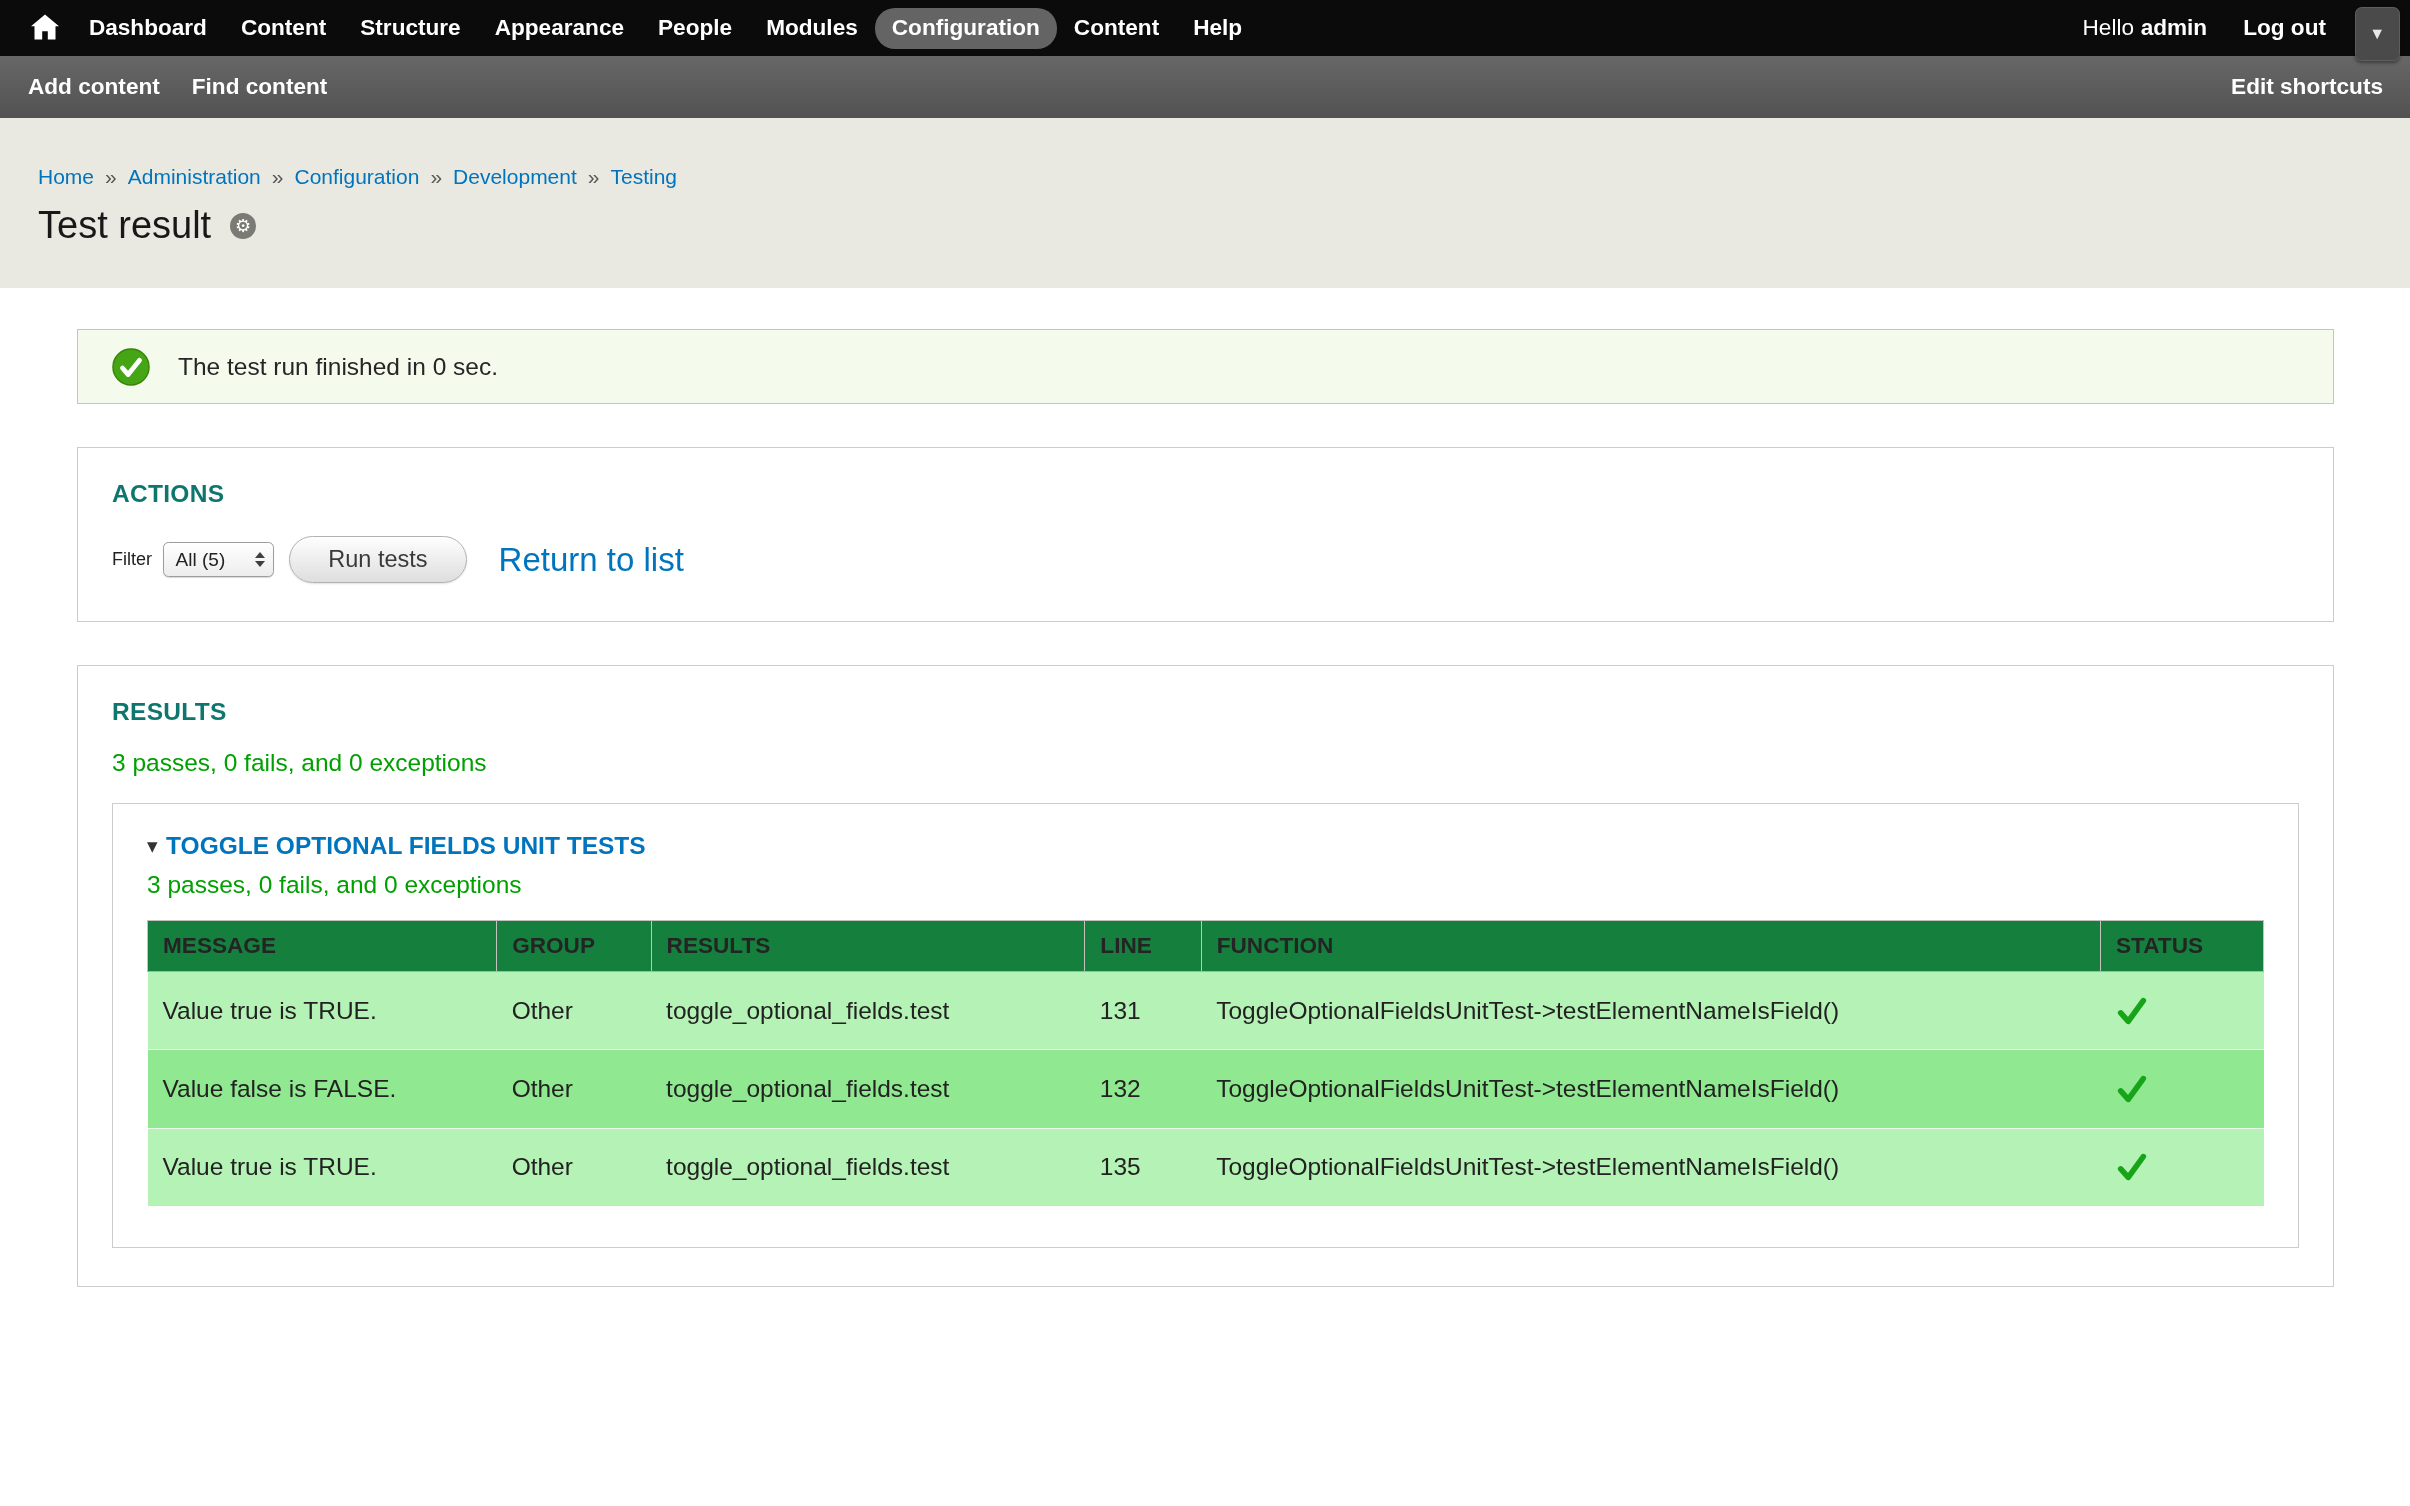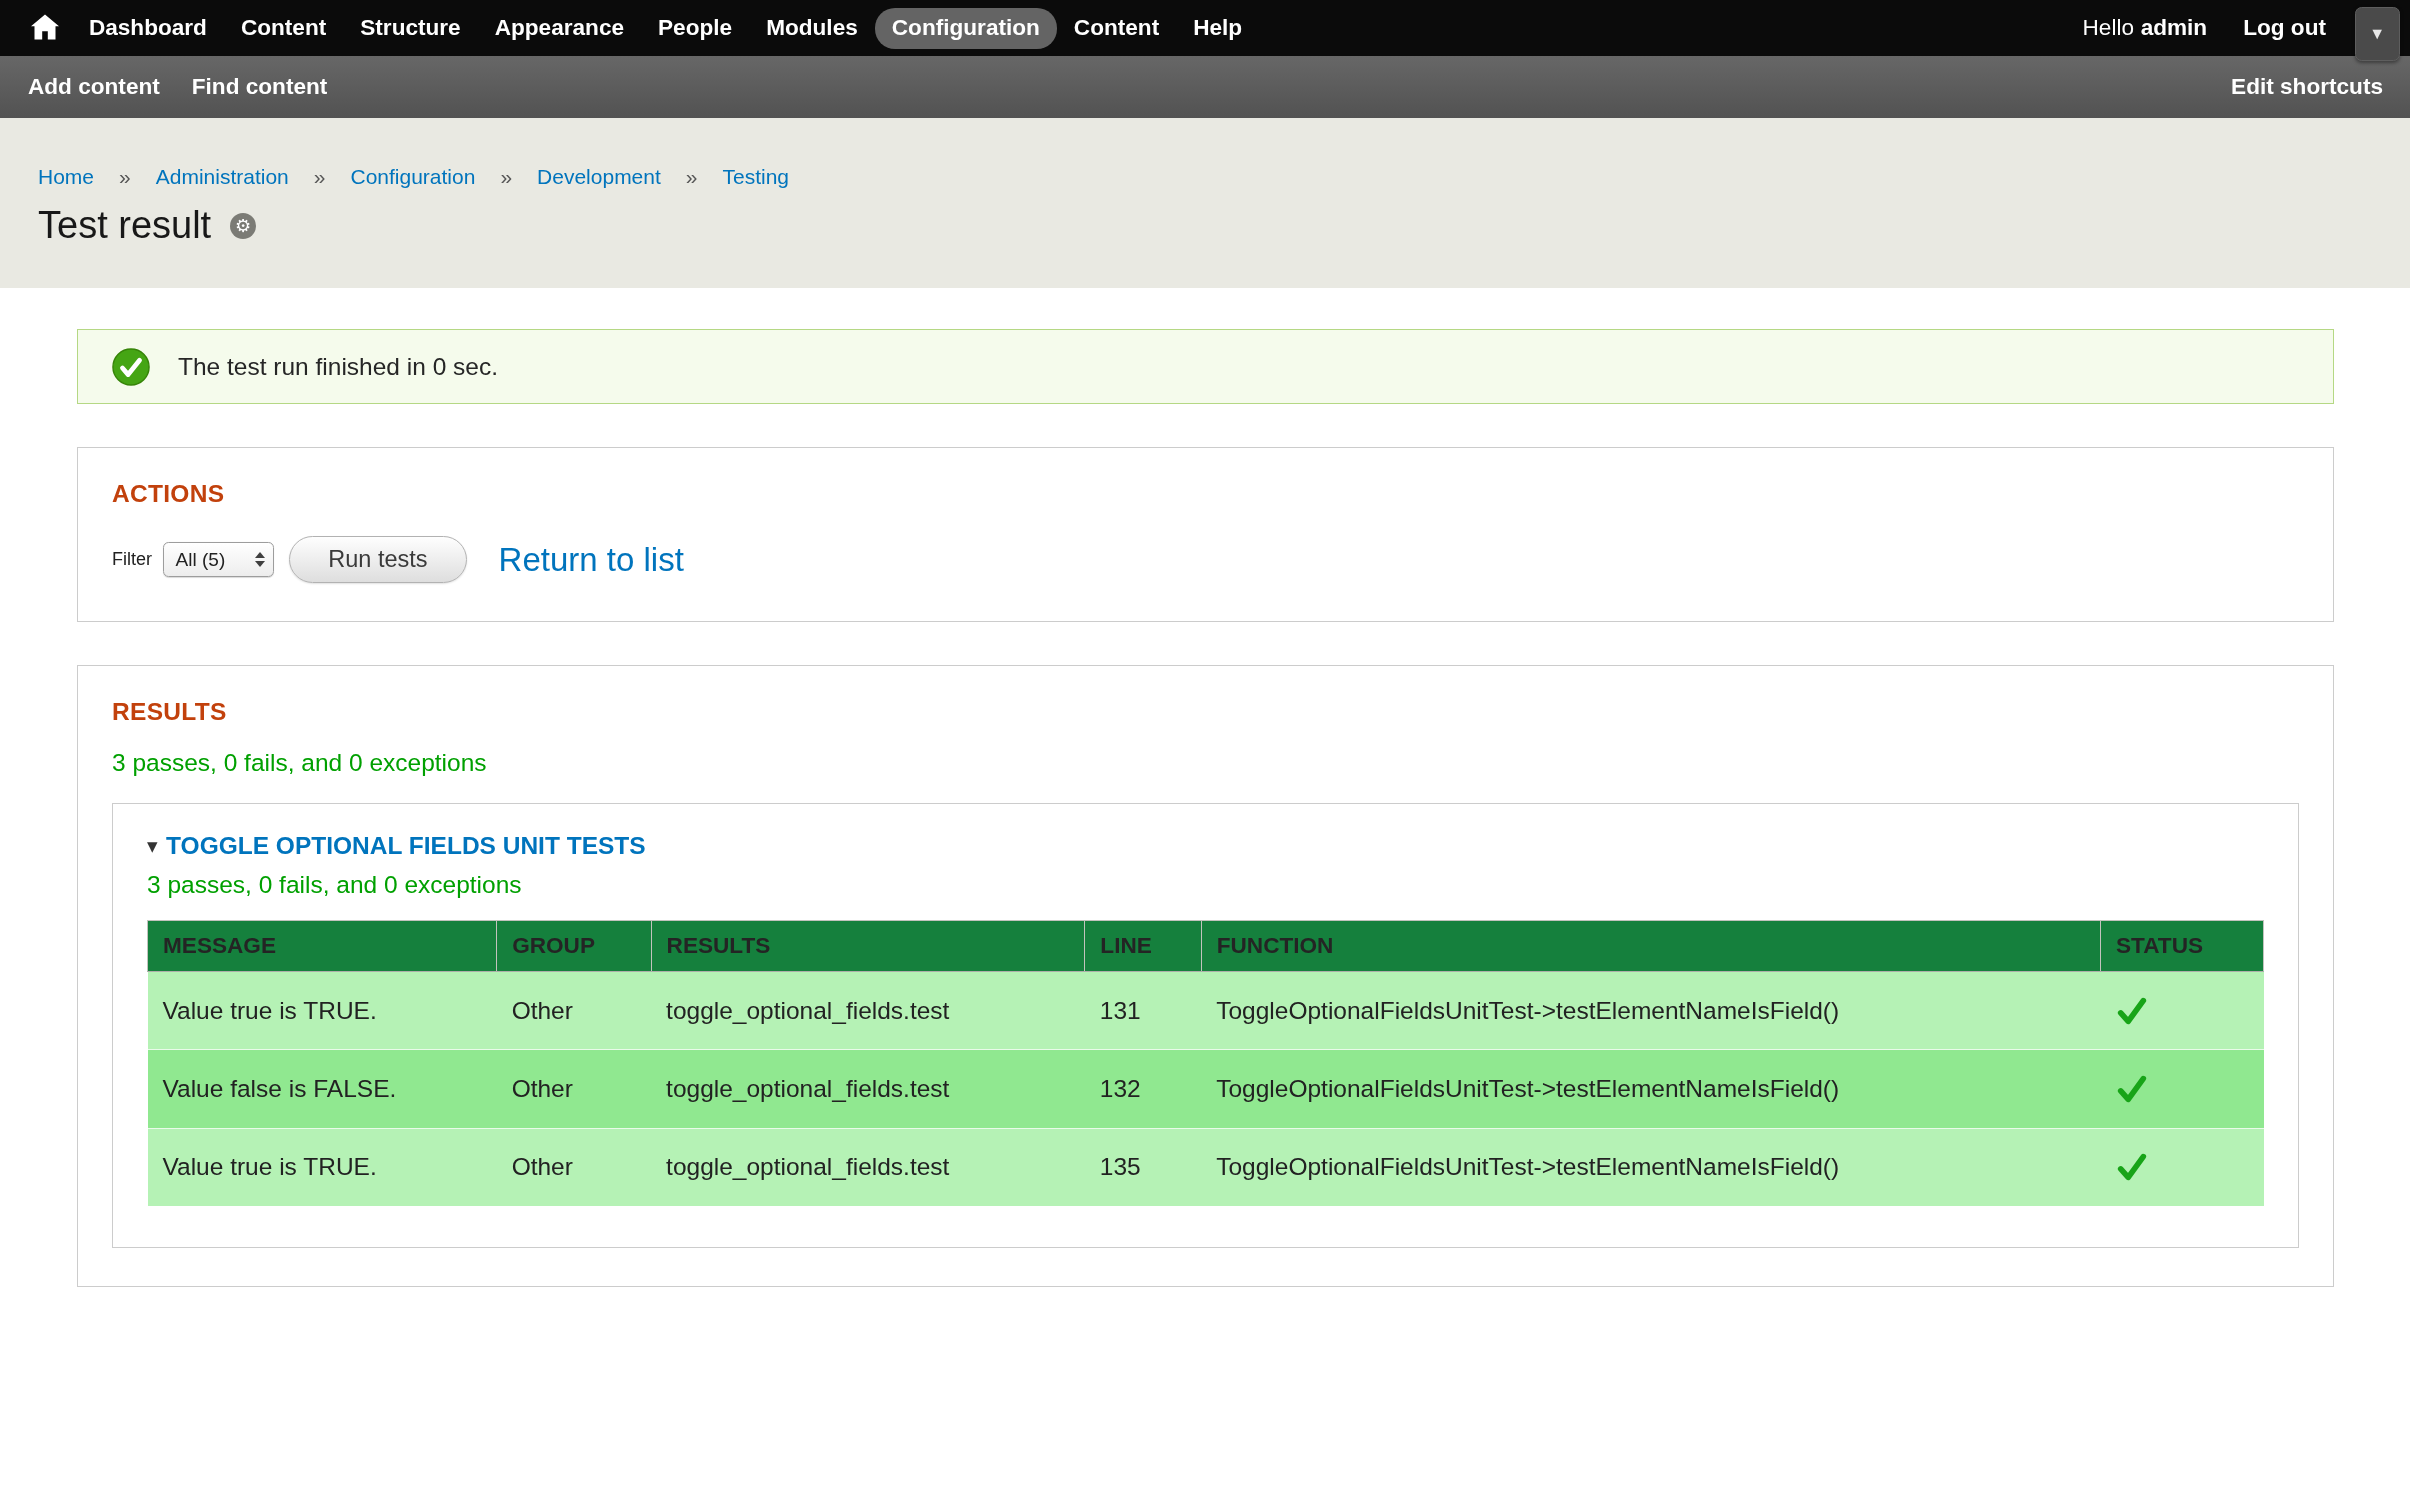--- a/index.html
+++ b/index.html
@@ -33,21 +33,21 @@
   }
 
   
   .shortcut-bar { height: 62px; background: linear-gradient(#676767, #525252); display: flex; align-items: center; padding: 0 28px; }
   .shortcut-links { display: flex; gap: 32px; }
   .shortcut-link, .edit-shortcuts { color: #fff; font-size: 22.6px; font-weight: 700; cursor: pointer; }
   .edit-shortcuts { margin-left: auto; }
 
   
   .page-header { background: #e9e9e2; padding: 47px 38px 41px; }
-  .breadcrumb { font-size: 21px; display: flex; gap: 25px; align-items: center; flex-wrap: wrap; }
+  .breadcrumb { font-size: 21px; display: flex; gap: 11px; align-items: center; flex-wrap: wrap; }
   .breadcrumb .crumb { color: #0074bd; cursor: pointer; }
   .crumb-sep { color: #555; }
   .title-row { display: flex; align-items: center; gap: 19px; margin-top: 15px; }
   h1.page-title { margin: 0; font-size: 38px; font-weight: 400; color: #181818; }
   .gear-circle {
     width: 26px; height: 26px; border-radius: 50%;
     background: #7b7b75; color: #fff;
     display: flex; align-items: center; justify-content: center;
     font-size: 18px; cursor: pointer;
   }
@@ -56,21 +56,21 @@
   .content { padding: 41px 77px 56px; }
 
   .status-message {
     display: flex; align-items: center;
     border: 1.9px solid #b5d884; background: #f5fbec;
     height: 73px; padding-left: 34px;
   }
   .status-text { margin-left: 28px; font-size: 24.5px; color: #262626; }
 
   .panel { border: 0.9px solid #ccc; background: #fff; padding: 32px 34px 38px; margin-top: 43px; }
-  .panel-legend { font-size: 24.5px; font-weight: 700; color: #c2410c; letter-spacing: 0.3px; }
+  .panel-legend { font-size: 24.5px; font-weight: 700; color: #0f766e; letter-spacing: 0.3px; }
 
   .actions-row { display: flex; align-items: center; margin-top: 28px; }
   .filter-label { font-size: 18px; font-weight: 400; }
   .select {
     position: relative; display: flex; align-items: center; box-sizing: border-box;
     width: 111px; height: 35px; margin-left: 11.3px;
     border: 0.9px solid #9d9d9d; border-radius: 5.6px;
     background: linear-gradient(#fff, #ededed);
     box-shadow: 0 0.9px 0.9px rgba(0,0,0,.15);
     font-size: 19px; padding-left: 11.3px; cursor: pointer;

